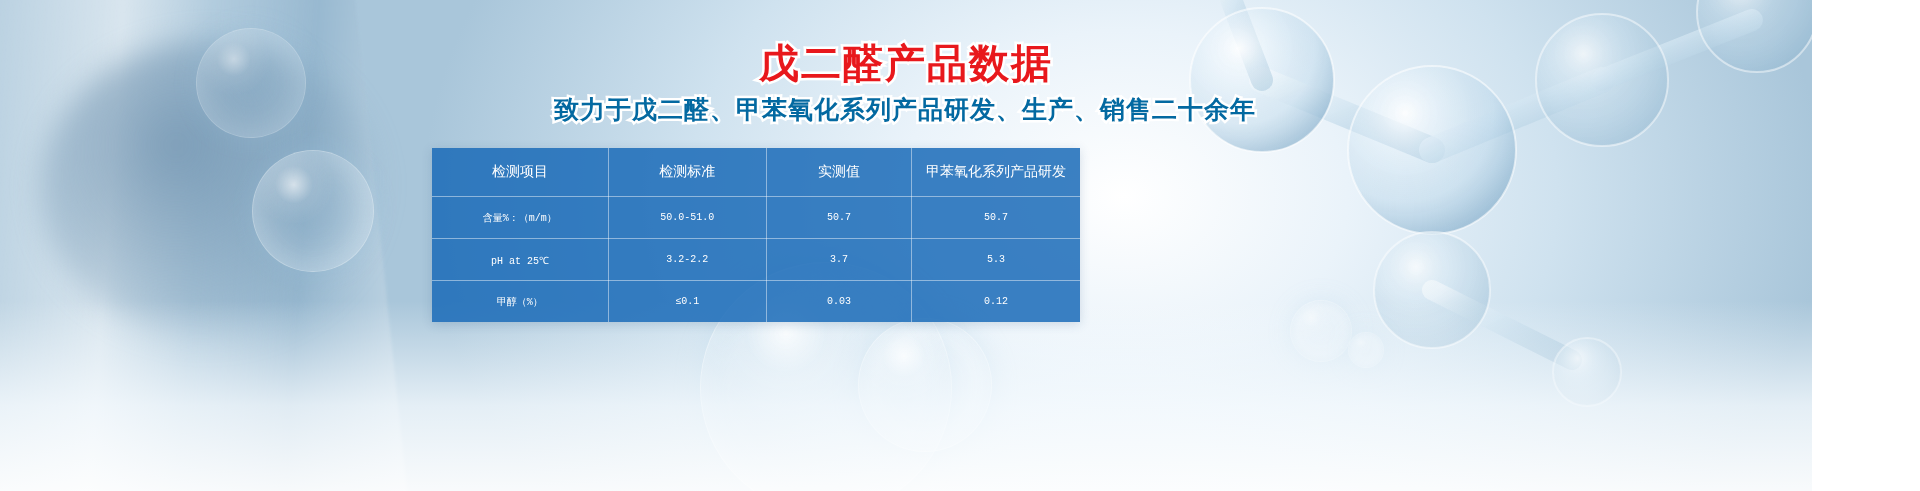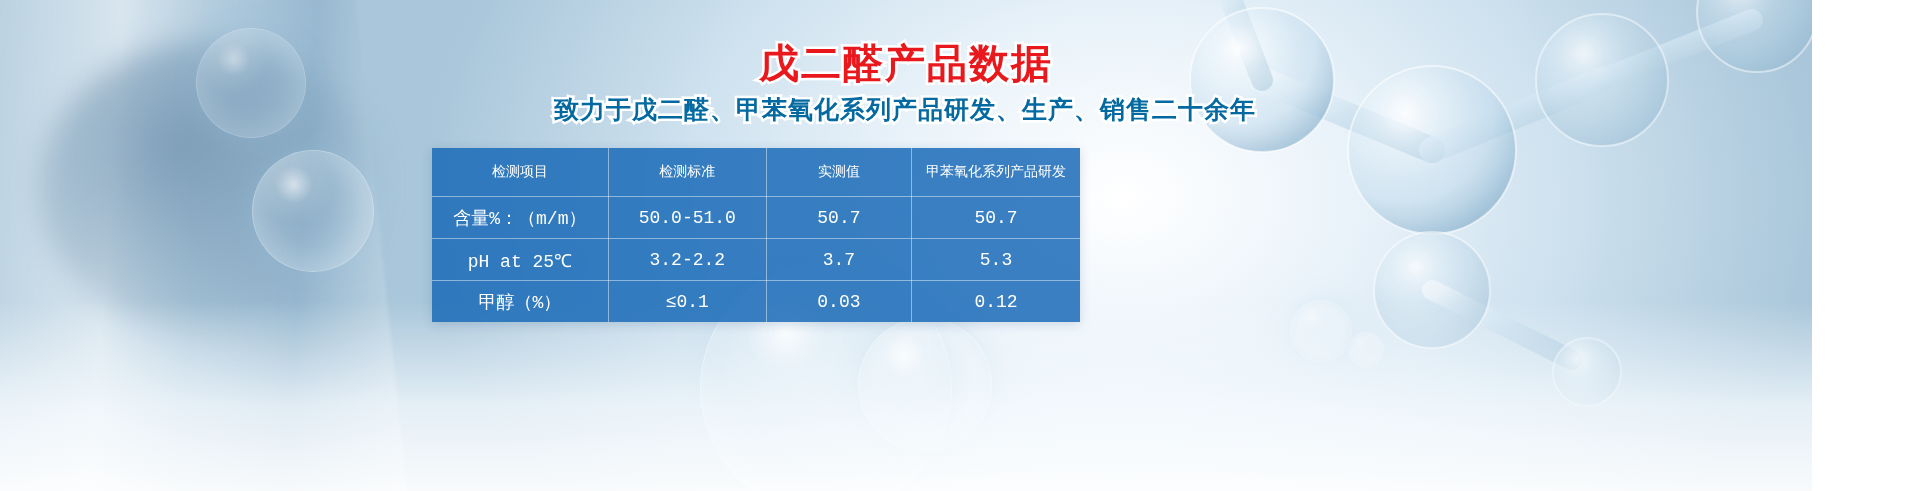--- a/index.html
+++ b/index.html
@@ -122,21 +122,21 @@
     width: 100%;
     border-collapse: collapse;
     table-layout: fixed;
     background: rgba(27,107,184,0.86);
     box-shadow: 0 2px 10px rgba(40,80,120,0.18);
   }
   table.spec th,
   table.spec td {
     color: #ffffff;
     text-align: center;
-    font-size: 18px;
+    font-size: 10px;
     font-weight: 400;
     border-right: 1px solid rgba(255,255,255,0.45);
     border-bottom: 1px solid rgba(255,255,255,0.45);
     padding: 0 6px;
   }
   table.spec th:last-child,
   table.spec td:last-child { border-right: none; }
   table.spec tr:last-child td { border-bottom: none; }
   table.spec thead th { height: 48px; font-size: 14px; }
   table.spec tbody td { height: 41px; }

